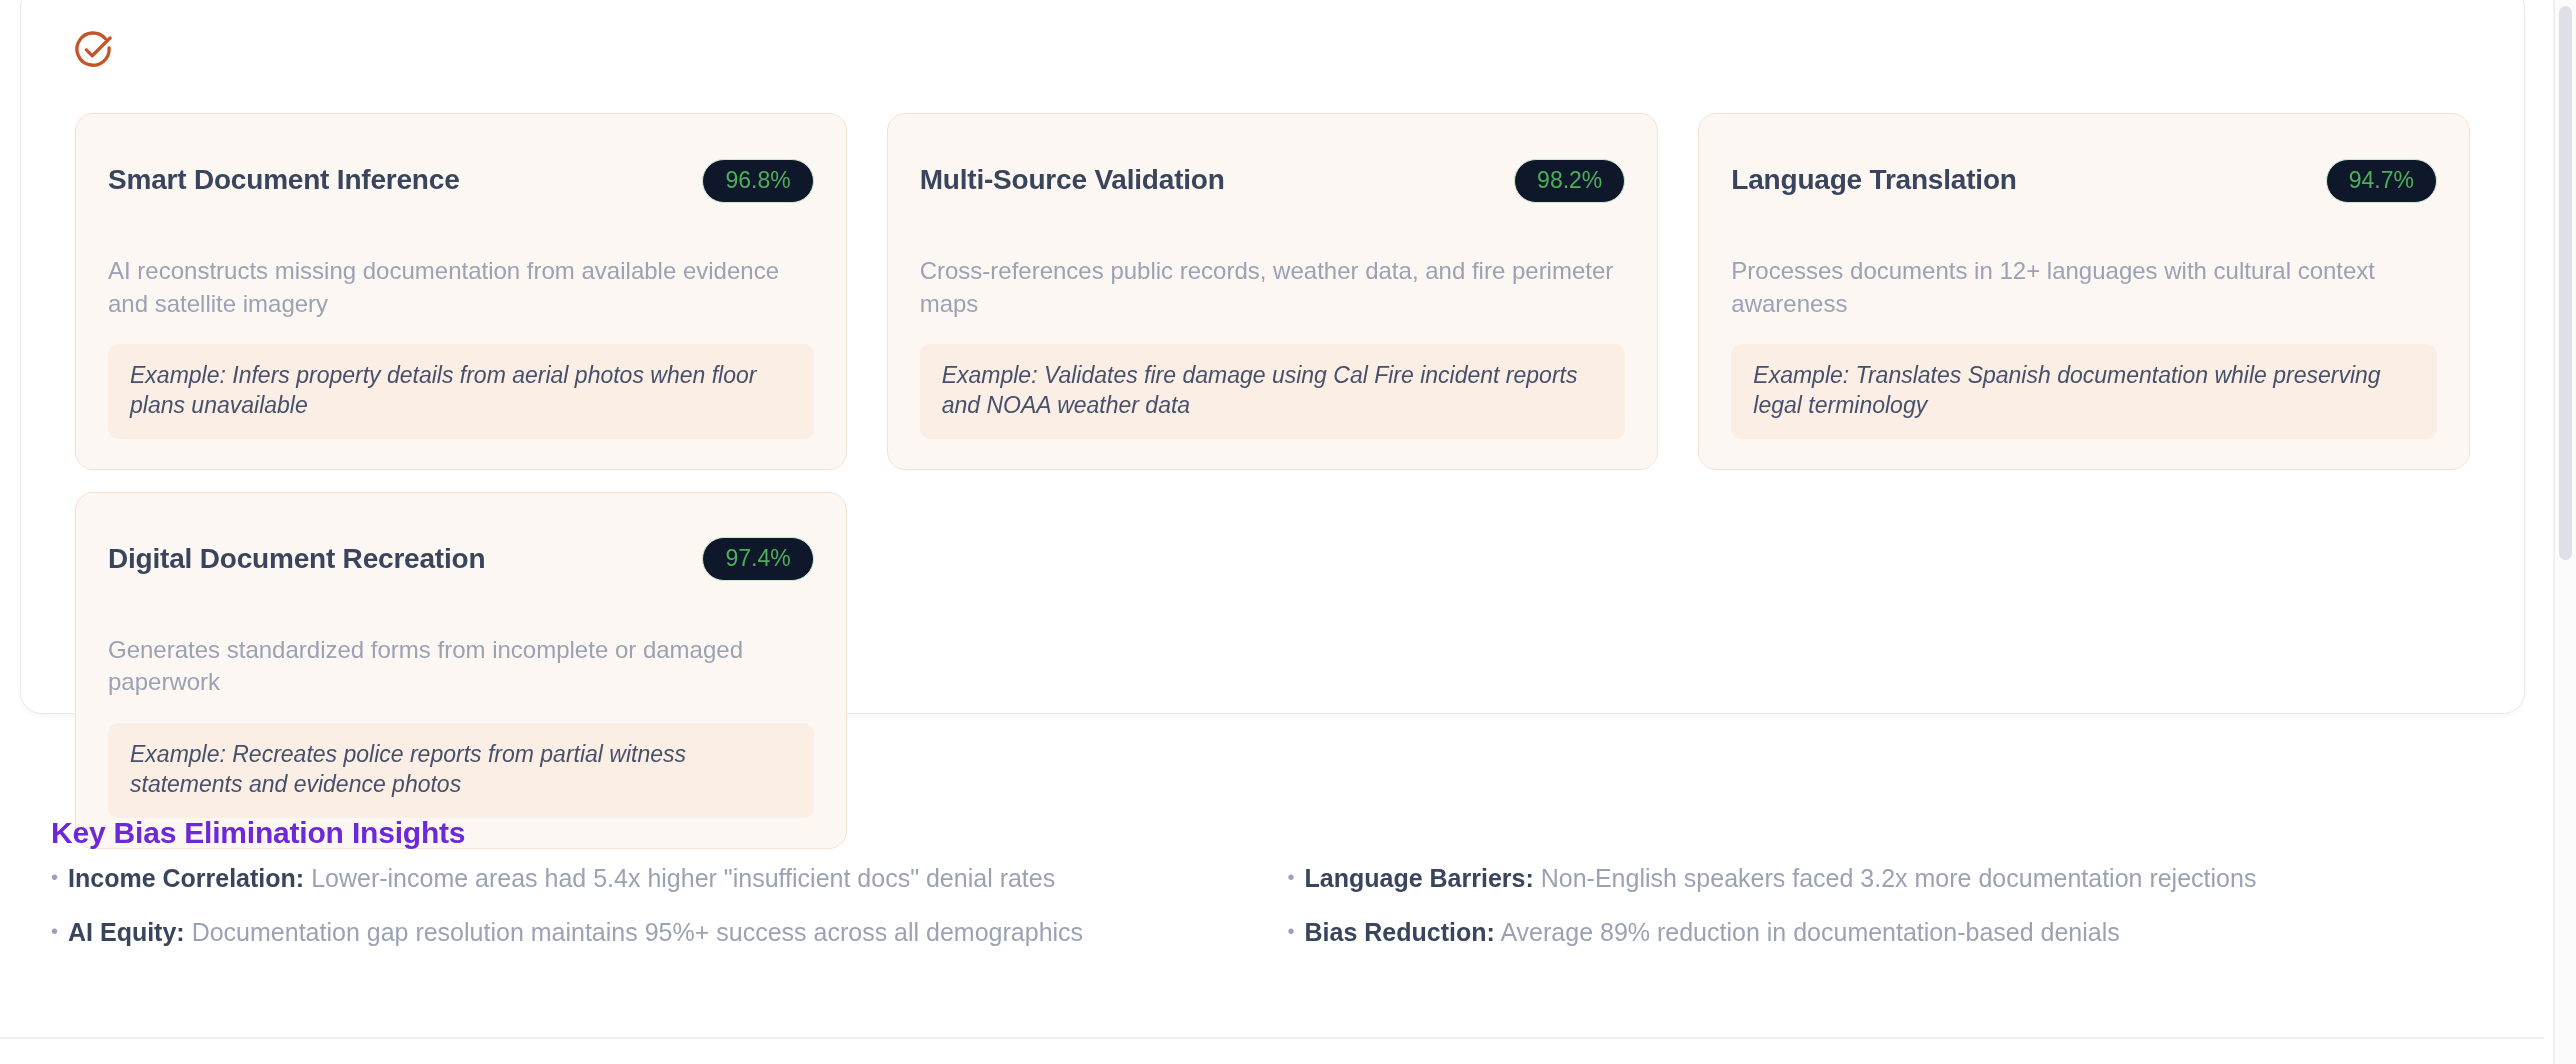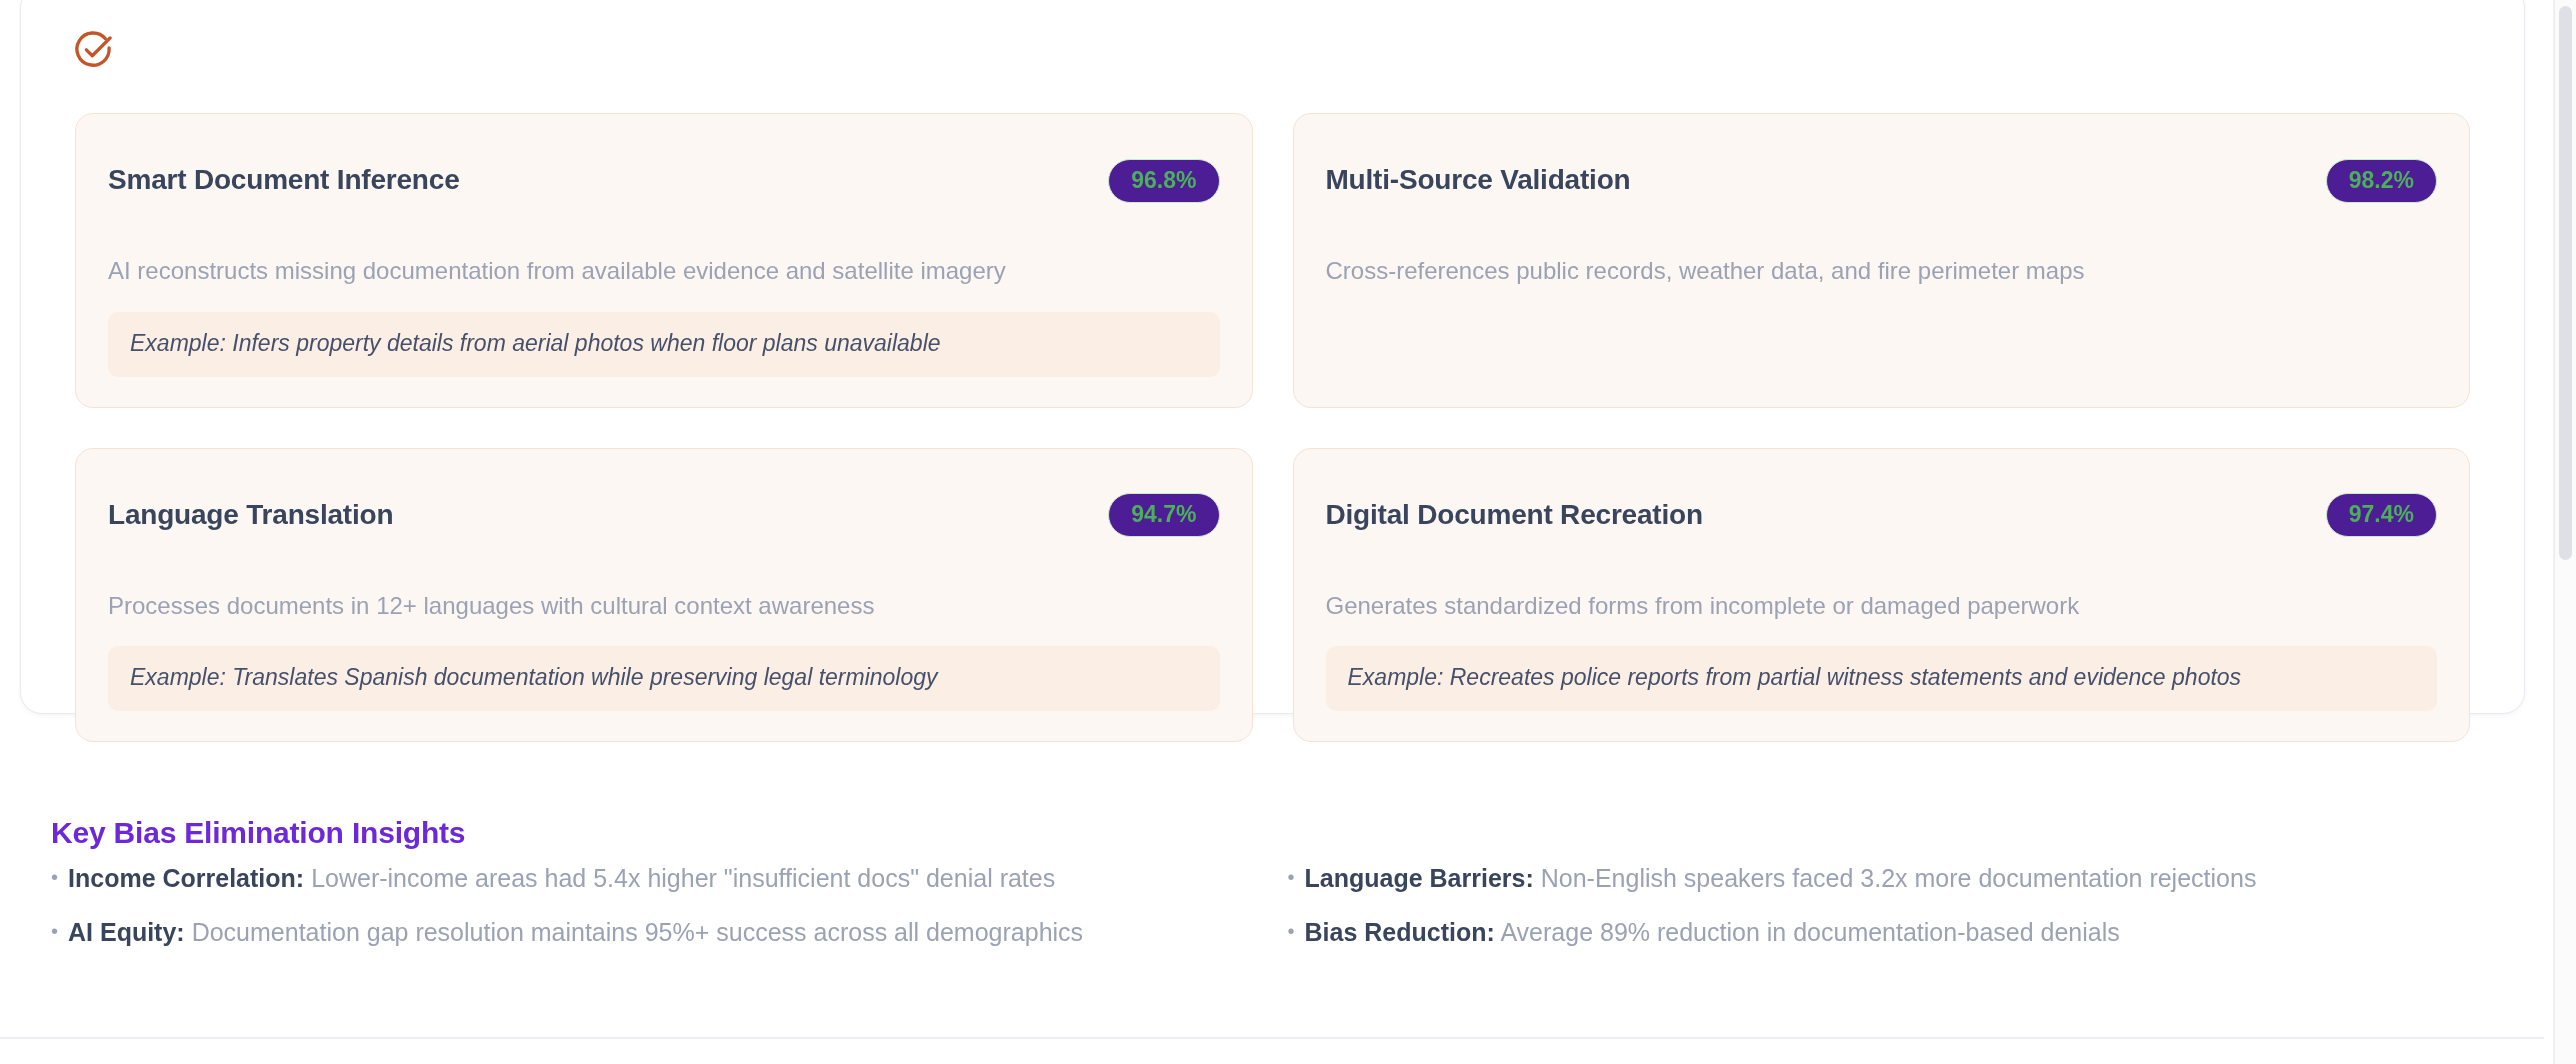--- a/index.html
+++ b/index.html
@@ -56,22 +56,22 @@
     font-weight: 700;
     color: #39455c;
     letter-spacing: -0.4px;
     line-height: 1;
     white-space: nowrap;
   }
 
   
   .card-grid {
     display: grid;
-    grid-template-columns: 1fr 1fr;
-    gap: 40px 40px;
+    grid-template-columns: 1fr 1fr 1fr;
+    gap: 22px 40px;
     padding: 42px 54px 0 54px;
     box-sizing: border-box;
   }
 
   .feature-card {
     background: #fdf7f3;
     border: 1.6px solid #f6e1d5;
     border-radius: 18px;
     padding: 28px 32px 30px 32px;
     box-sizing: border-box;
@@ -84,25 +84,25 @@
     gap: 24px;
   }
   .card-title {
     font-size: 28px;
     font-weight: 700;
     color: #39455c;
     letter-spacing: -0.2px;
     line-height: 1.1;
   }
   .card-badge {
-    background: #4c1d95;
+    background: #0f172a;
     border: 1.4px solid #cbe9cd;
     color: #4caf5a;
     font-size: 23px;
-    font-weight: 700;
+    font-weight: 400;
     border-radius: 988px;
     padding: 9px 22px 10px 22px;
     line-height: 1;
     white-space: nowrap;
   }
   .card-desc {
     margin-top: 36px;
     font-size: 24px;
     color: #9aa2b4;
     line-height: 1.35;
@@ -227,20 +227,21 @@
         <p class="card-desc">AI reconstructs missing documentation from available evidence and satellite imagery</p>
         <div class="card-example">Example: Infers property details from aerial photos when floor plans unavailable</div>
       </article>
 
       <article class="feature-card">
         <div class="card-top">
           <h2 class="card-title">Multi-Source Validation</h2>
           <span class="card-badge">98.2%</span>
         </div>
         <p class="card-desc">Cross-references public records, weather data, and fire perimeter maps</p>
+        <div class="card-example">Example: Validates fire damage using Cal Fire incident reports and NOAA weather data</div>
       </article>
 
       <article class="feature-card">
         <div class="card-top">
           <h2 class="card-title">Language Translation</h2>
           <span class="card-badge">94.7%</span>
         </div>
         <p class="card-desc">Processes documents in 12+ languages with cultural context awareness</p>
         <div class="card-example">Example: Translates Spanish documentation while preserving legal terminology</div>
       </article>

